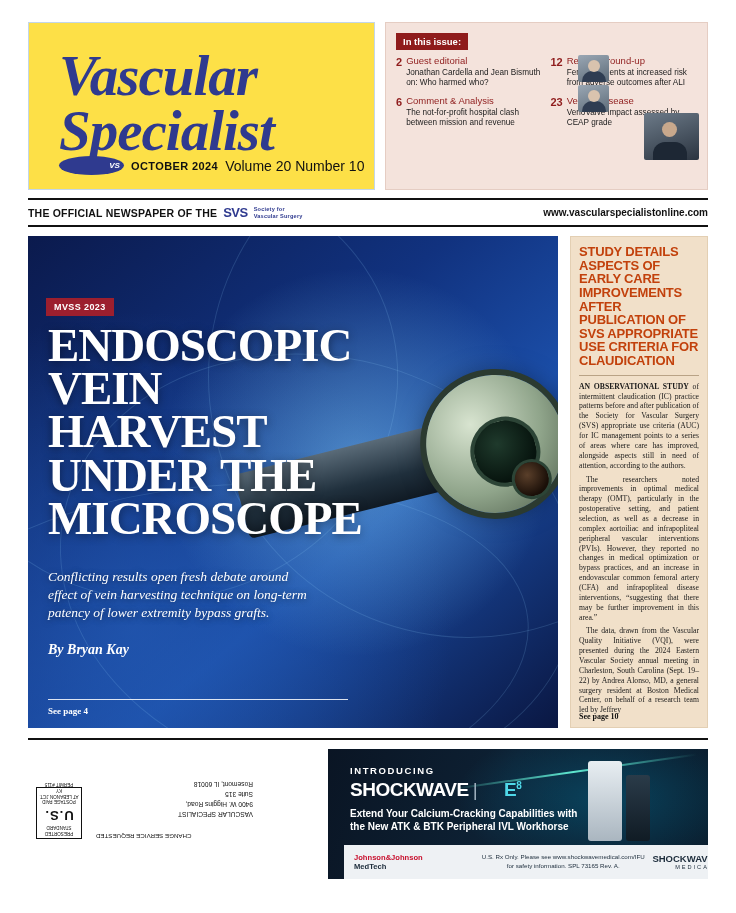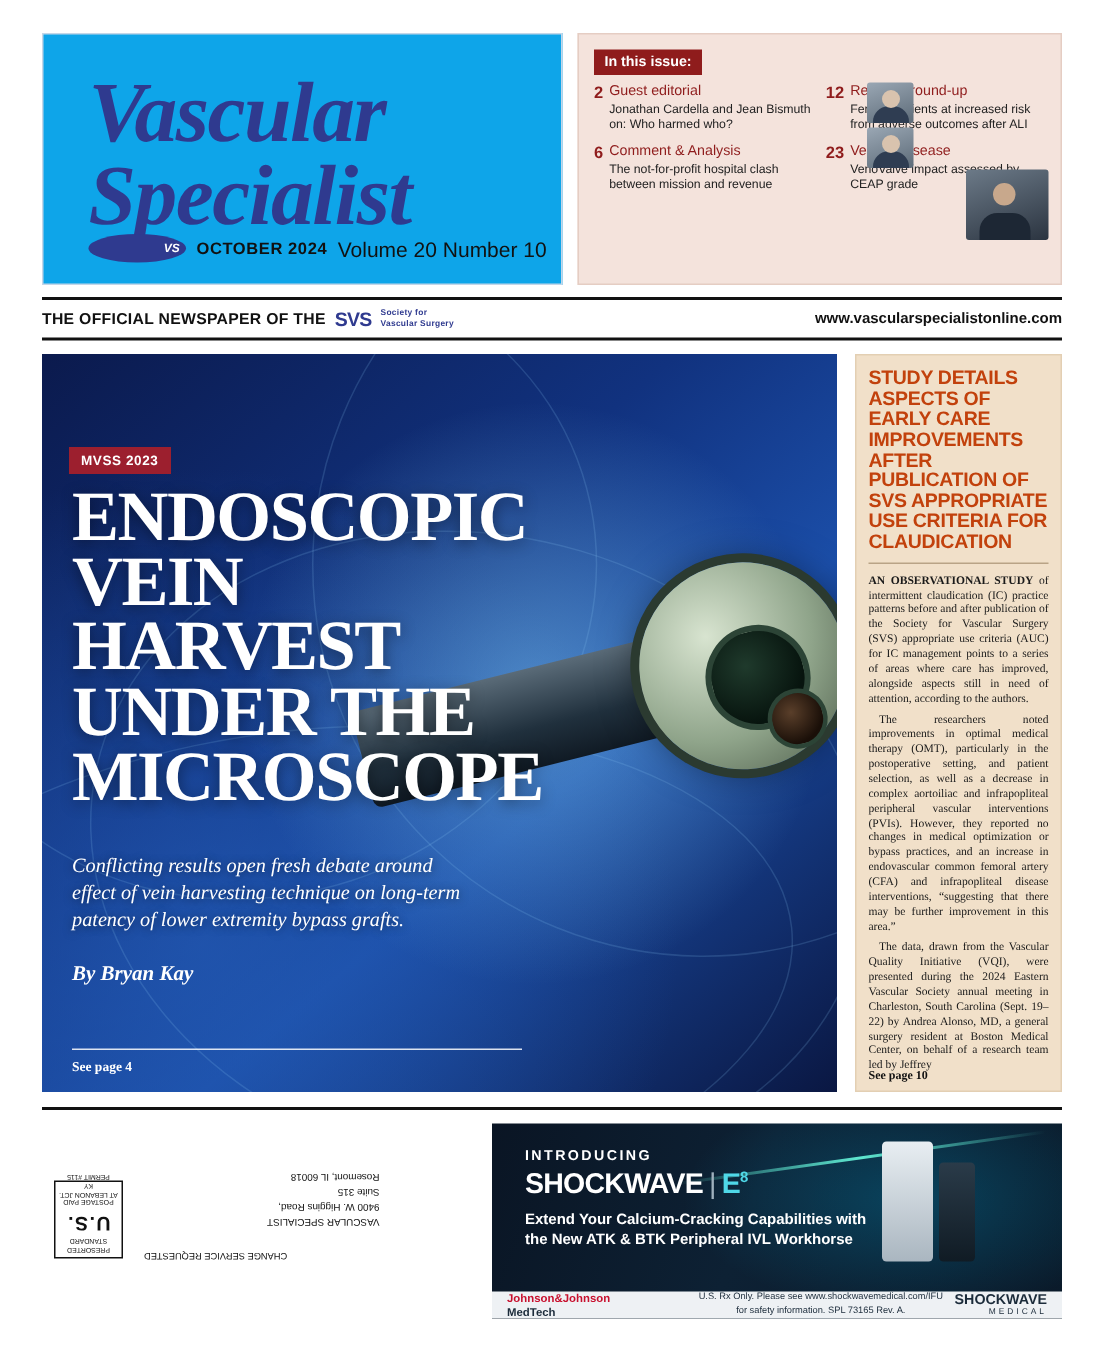--- a/index.html
+++ b/index.html
@@ -19,21 +19,21 @@
   }
 
   
   .masthead{
     display:flex;
     height:168px;
     gap:10px;
   }
   .mast-left{
     flex:1 1 auto;
-    background:#0ea5e9;
+    background:#fde047;
     position:relative;
     border:1px solid #c3d6e8;
     box-sizing:border-box;
   }
   .mast-title{
     position:absolute;
     left:30px;top:26px;
     font-family:"Liberation Serif", serif;
     font-style:italic;
     font-weight:bold;
@@ -302,38 +302,38 @@
   }
   .ad-intro{
     position:absolute;left:22px;top:16px;
     font-size:9.5px;font-weight:bold;letter-spacing:1.6px;
   }
   .ad-logo{
     position:absolute;left:22px;top:30px;
     font-size:19px;font-weight:bold;letter-spacing:-.5px;
   }
   .ad-logo .bar{color:#9fb0bd;font-weight:normal;margin:0 4px;}
-  .ad-logo .e8{color:#4fd8e8;}
+  .ad-logo .e8{color:#4fd8e8;margin-left:23px;}
   .ad-logo .e8 sup{font-size:10px;}
   .ad-line1{
     position:absolute;left:22px;top:58px;
     font-size:10px;font-weight:bold;line-height:1.3;width:260px;
   }
   .ad-device{
     position:absolute;right:86px;top:12px;width:34px;height:80px;
     background:linear-gradient(180deg,#e8eef2,#aab6c0);
     border-radius:3px;
   }
   .ad-device2{
     position:absolute;right:58px;top:26px;width:24px;height:66px;
     background:linear-gradient(180deg,#2a3b49,#101b24);
     border-radius:3px;
   }
   .ad-foot{
-    position:absolute;left:0;bottom:0;width:100%;height:18px;
+    position:absolute;left:16px;bottom:0;width:100%;height:34px;
     background:#eef1f4;color:#1b2b3a;
     display:flex;align-items:center;
     box-sizing:border-box;
     padding:0 10px;
   }
   .jj{font-size:7.6px;font-weight:bold;color:#c8102e;line-height:1.25;width:120px;}
   .jj span{color:#1b2b3a;display:block;font-weight:bold;}
   .rxinfo{flex:1;text-align:center;font-size:6.2px;line-height:1.4;color:#1b2b3a;}
   .sw-mark{font-size:9.5px;font-weight:bold;color:#1b2b3a;text-align:right;line-height:1.1;}
   .sw-mark small{display:block;font-size:5.6px;letter-spacing:2px;font-weight:normal;}

